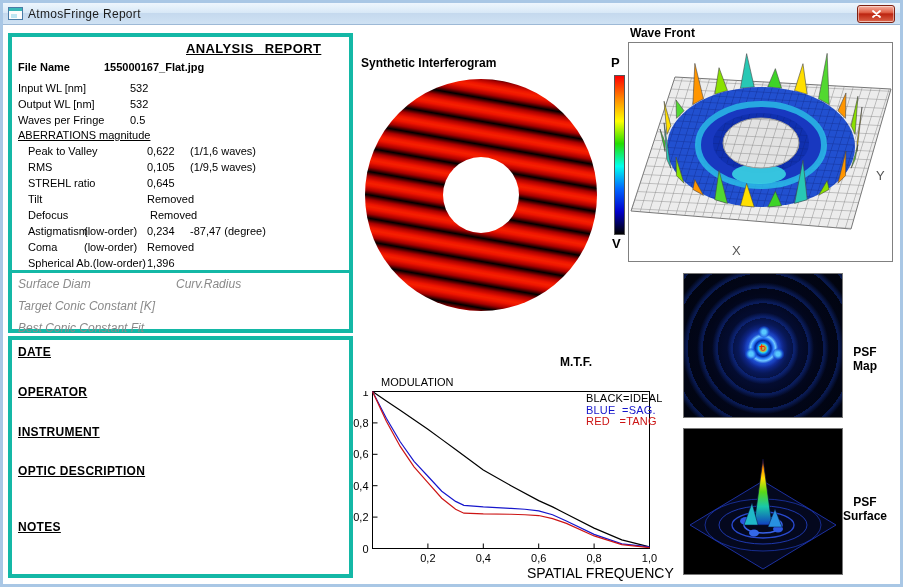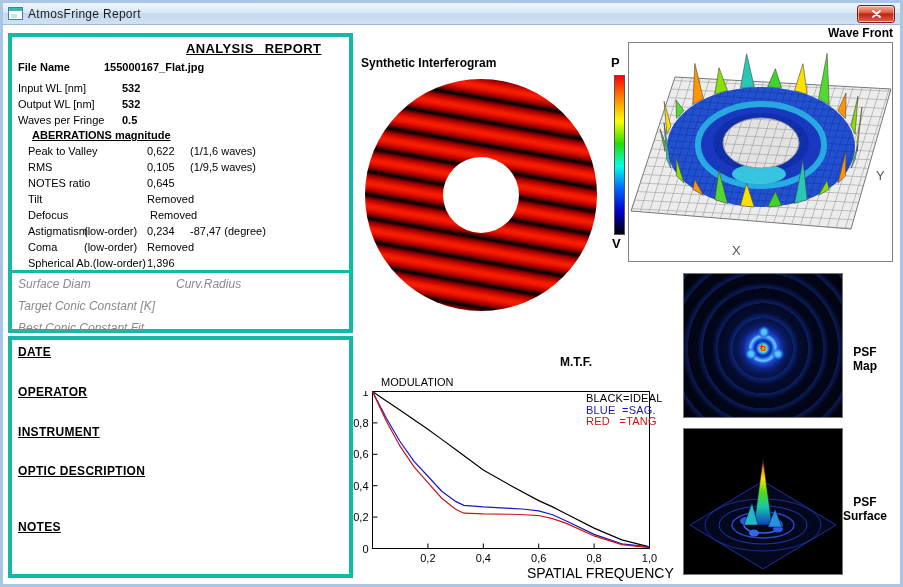--- a/index.html
+++ b/index.html
@@ -21,40 +21,40 @@
   
   .panel{position:absolute;border:4px solid #14b8a6;box-sizing:border-box;background:#fff;}
   .box1{left:5px;top:8px;width:345px;height:241px;}
   .box2{left:5px;top:248px;width:345px;height:60px;border-top:none;color:#8a8a8a;font-style:italic;font-size:12px;}
   .box3{left:5px;top:311px;width:345px;height:242px;}
   .rpt-title{position:absolute;top:4px;left:174px;font-size:13px;font-weight:bold;text-decoration:underline;word-spacing:7px;letter-spacing:.4px;}
   .frow{position:absolute;top:24px;left:6px;right:6px;height:16px;font-weight:bold;}
   .frow .v{position:absolute;left:86px;}
   .prows{position:absolute;top:45px;left:6px;right:6px;}
   .prow{position:relative;height:16px;}
-  .prow .v{position:absolute;left:104px;font-weight:bold;}
-  .ab-head{position:absolute;top:92px;left:20px;font-weight:bold;text-decoration:underline;}
+  .prow .v{position:absolute;left:112px;}
+  .ab-head{position:absolute;top:92px;left:6px;font-weight:normal;text-decoration:underline;}
   .arows{position:absolute;top:108px;left:16px;right:6px;}
   .arow{position:relative;height:16px;}
   .arow .l2{position:absolute;left:56px;}
   .arow .v{position:absolute;left:119px;}
   .arow .x{position:absolute;left:162px;}
   .box2 .crow{position:relative;margin:4px 0 0 6px;height:18px;}
   .box2 .c2{position:absolute;left:158px;}
   .fld{position:absolute;left:6px;font-size:12px;font-weight:bold;text-decoration:underline;letter-spacing:.3px;}
   .f0{top:5px}.f1{top:45px}.f2{top:85px}.f3{top:124px}.f4{top:180px}
 
   
   .itf-title{position:absolute;left:358px;top:31px;width:240px;text-align:left;font-size:12px;font-weight:bold;}
   .donut{position:absolute;left:362px;top:54px;width:232px;height:232px;border-radius:50%;
     background:repeating-linear-gradient(10deg,#000 0px,#a80000 4.5px,#ee1400 9px,#f52000 11.5px,#ee1400 14px,#a80000 18.5px,#000 23px);}
   .donut-hole{position:absolute;left:78px;top:78px;width:76px;height:76px;border-radius:50%;background:#fff;}
 
   
-  .wf-title{position:absolute;left:627px;top:1px;width:263px;text-align:right;font-size:12px;font-weight:bold;}
+  .wf-title{position:absolute;left:627px;top:1px;width:263px;text-align:left;font-size:12px;font-weight:bold;}
   .wf-box{position:absolute;left:625px;top:17px;width:265px;height:220px;border:1px solid #808080;box-sizing:border-box;background:#fff;}
   .cbar{position:absolute;left:611px;top:50px;width:11px;height:160px;border:1px solid #555;box-sizing:border-box;}
   .cbar-p{position:absolute;left:608px;top:30px;font-size:13px;font-weight:bold;}
   .cbar-v{position:absolute;left:609px;top:211px;font-size:13px;font-weight:bold;}
   .wf-x{position:absolute;left:729px;top:218px;font-size:13px;color:#555;}
   .wf-y{position:absolute;left:873px;top:143px;font-size:13px;color:#555;}
 
   
   .psf-map{position:absolute;left:680px;top:248px;width:160px;height:145px;border:1px solid #777;box-sizing:border-box;
     background:
@@ -117,21 +117,21 @@
           <span>Peak to Valley</span>
           <span class="v">0,622</span>
           <span class="x">(1/1,6 waves)</span>
         </div>
         <div class="arow">
           <span>RMS</span>
           <span class="v">0,105</span>
           <span class="x">(1/9,5 waves)</span>
         </div>
         <div class="arow">
-          <span>NOTES ratio</span>
+          <span>STREHL ratio</span>
           <span class="v">0,645</span>
         </div>
         <div class="arow">
           <span>Tilt</span>
           <span class="v">Removed</span>
         </div>
         <div class="arow">
           <span>Defocus</span>
           <span class="v">&nbsp;Removed</span>
         </div>

